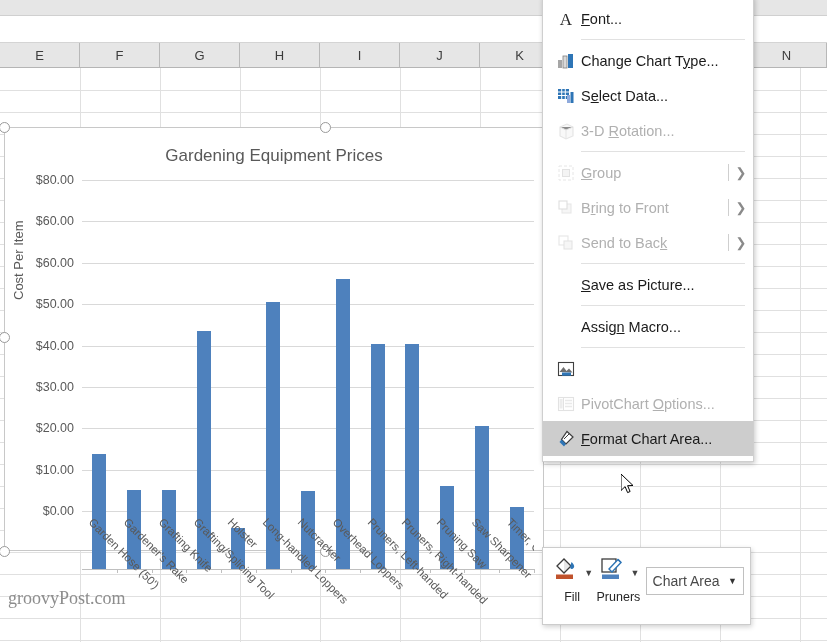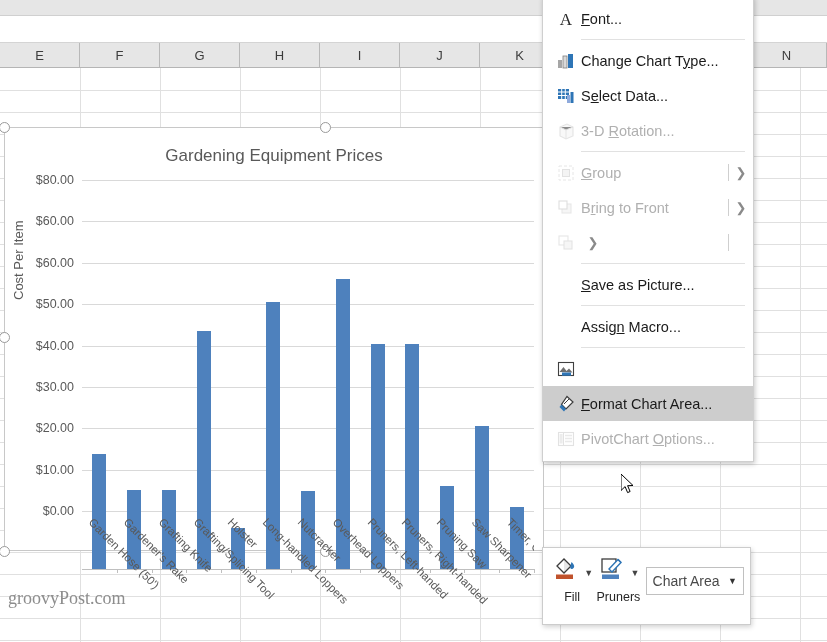--- a/index.html
+++ b/index.html
@@ -292,20 +292,21 @@
       <span class="arrowsep"></span>
       <span class="arrow">❯</span>
     </div>
     <div class="mi disabled">
       <span class="ico">
         <svg width="20" height="20" viewBox="0 0 20 20" style="opacity: 0.45;">
           <rect x="3" y="3" width="9" height="9" fill="#ffffff" stroke="#c8c8c8" stroke-width="1.1"></rect>
           <rect x="8" y="8" width="8" height="8" fill="#ececec" stroke="#c0c0c0" stroke-width="1"></rect>
         </svg>
       </span>
+      <span class="lbl">Send to Bac<u>k</u></span>
       <span class="arrowsep"></span>
       <span class="arrow">❯</span>
     </div>
     <div class="msep"></div>
     <div class="mi">
       <span class="ico"></span>
       <span class="lbl"><u>S</u>ave as Picture...</span>
     </div>
     <div class="msep"></div>
     <div class="mi">
@@ -314,41 +315,41 @@
     </div>
     <div class="msep"></div>
     <div class="mi">
       <span class="ico">
         <svg width="20" height="20" viewBox="0 0 20 20">
           <rect x="2.5" y="3.5" width="15" height="13" fill="#ffffff" stroke="#404040" stroke-width="1.1"></rect>
           <path d="M3.5 13 L7.5 8 L10.5 12 L13 9.5 L16.5 13.5 Z" fill="#6e6e6e"></path>
           <rect x="6" y="13.5" width="9" height="3.2" fill="#2e75b6"></rect>
         </svg>
       </span>
-    </div>
-    <div class="mi sel">
-      <span class="ico">
-        <svg width="20" height="20" viewBox="0 0 20 20">
-          <path d="M11 2.5 L17 8 L10 15 L5.5 10.5 Z" fill="#ffffff" stroke="#3c3c3c" stroke-width="1.2"></path>
-          <path d="M5.5 10.5 L10 15 L8 17.5 L3.5 13 Z" fill="#2e75b6"></path>
-          <path d="M13 5 L8 10" stroke="#3c3c3c" stroke-width="1"></path>
-        </svg>
-      </span>
-      <span class="lbl"><u>F</u>ormat Chart Area...</span>
     </div>
     <div class="mi disabled">
       <span class="ico">
         <svg width="20" height="20" viewBox="0 0 20 20" style="opacity: 0.45;">
           <rect x="2.5" y="3.5" width="15" height="13" fill="#ffffff" stroke="#c0c0c0" stroke-width="1.1"></rect>
           <path d="M7.5 3.5 V16.5" stroke="#c0c0c0" stroke-width="1"></path>
           <rect x="3.6" y="5" width="3" height="9.5" fill="#d6d6d6"></rect>
           <path d="M9 6.5 H16 M9 9.5 H16 M9 12.5 H16" stroke="#d0d0d0" stroke-width="1.4"></path>
         </svg>
       </span>
       <span class="lbl">PivotChart <u>O</u>ptions...</span>
+    </div>
+    <div class="mi sel">
+      <span class="ico">
+        <svg width="20" height="20" viewBox="0 0 20 20">
+          <path d="M11 2.5 L17 8 L10 15 L5.5 10.5 Z" fill="#ffffff" stroke="#3c3c3c" stroke-width="1.2"></path>
+          <path d="M5.5 10.5 L10 15 L8 17.5 L3.5 13 Z" fill="#2e75b6"></path>
+          <path d="M13 5 L8 10" stroke="#3c3c3c" stroke-width="1"></path>
+        </svg>
+      </span>
+      <span class="lbl"><u>F</u>ormat Chart Area...</span>
     </div>
   </div>
 
 <div id="minibar">
   <div class="mb-grp">
     <div class="mb-ico-row">
       <span>
         <svg width="30" height="26" viewBox="0 0 30 26">
           <g fill="none" stroke="#3c3c3c" stroke-width="1.3">
             <path d="M6 11 L13 4 L20 11 L13 18 Z"></path>

